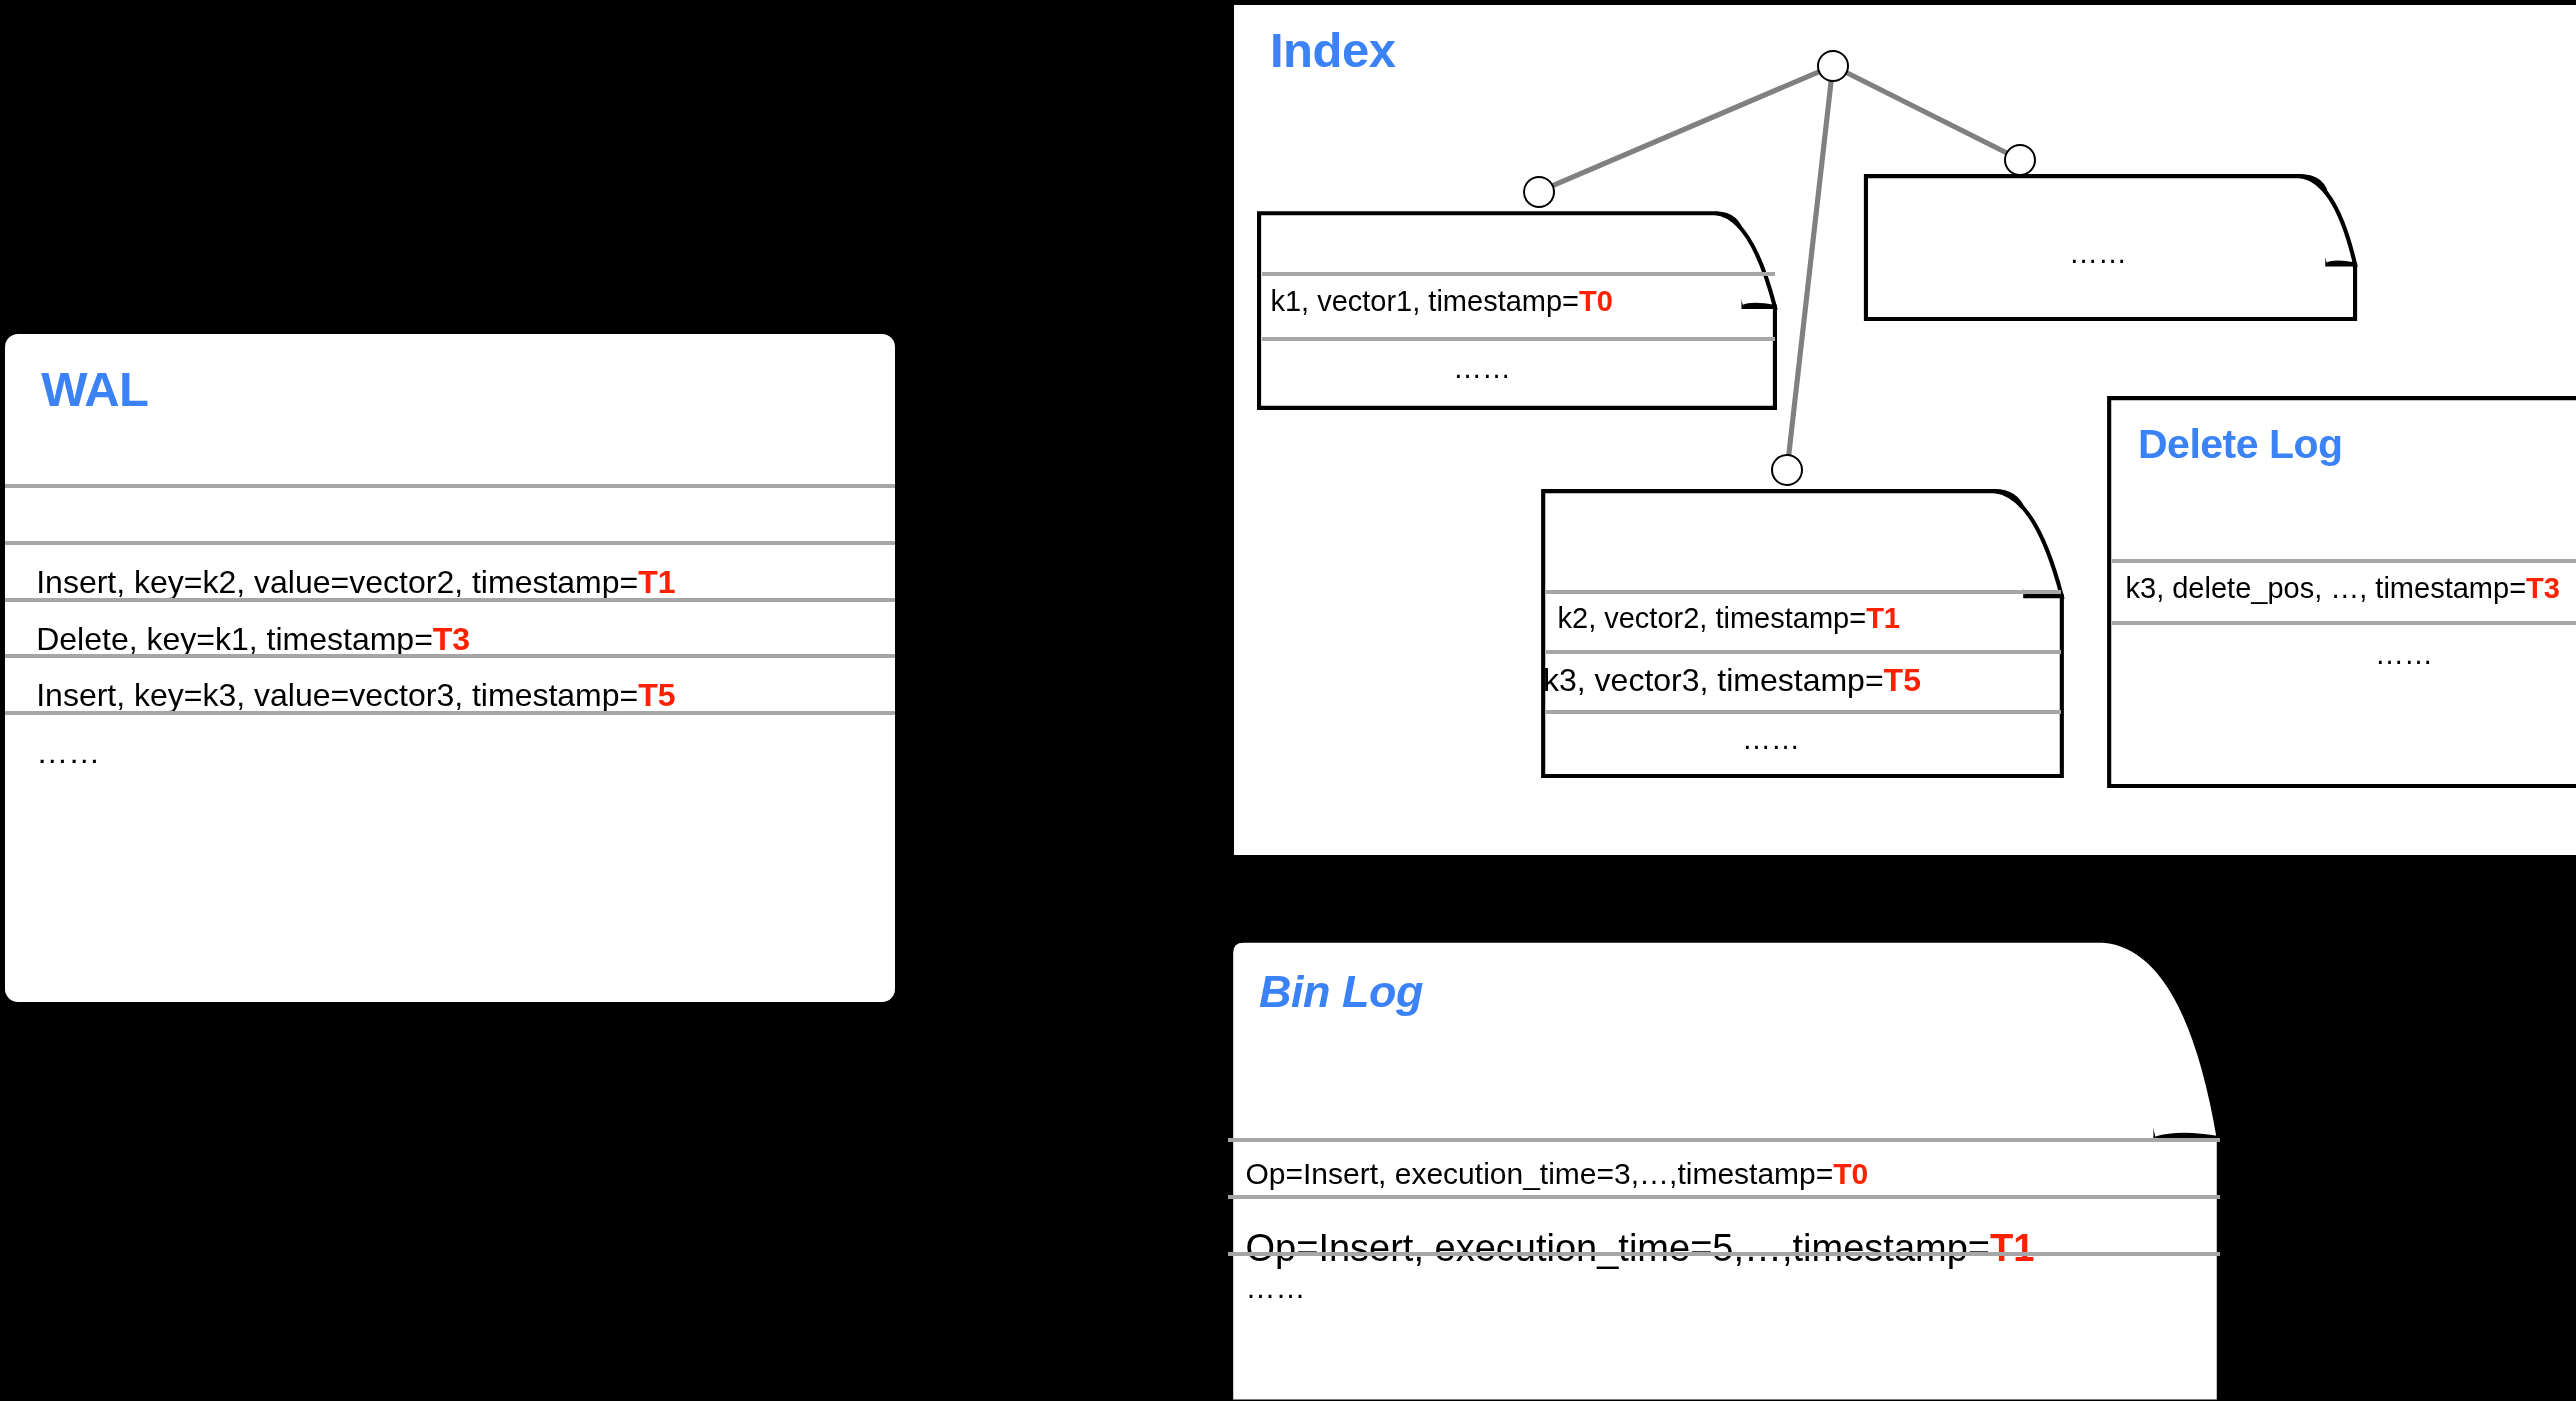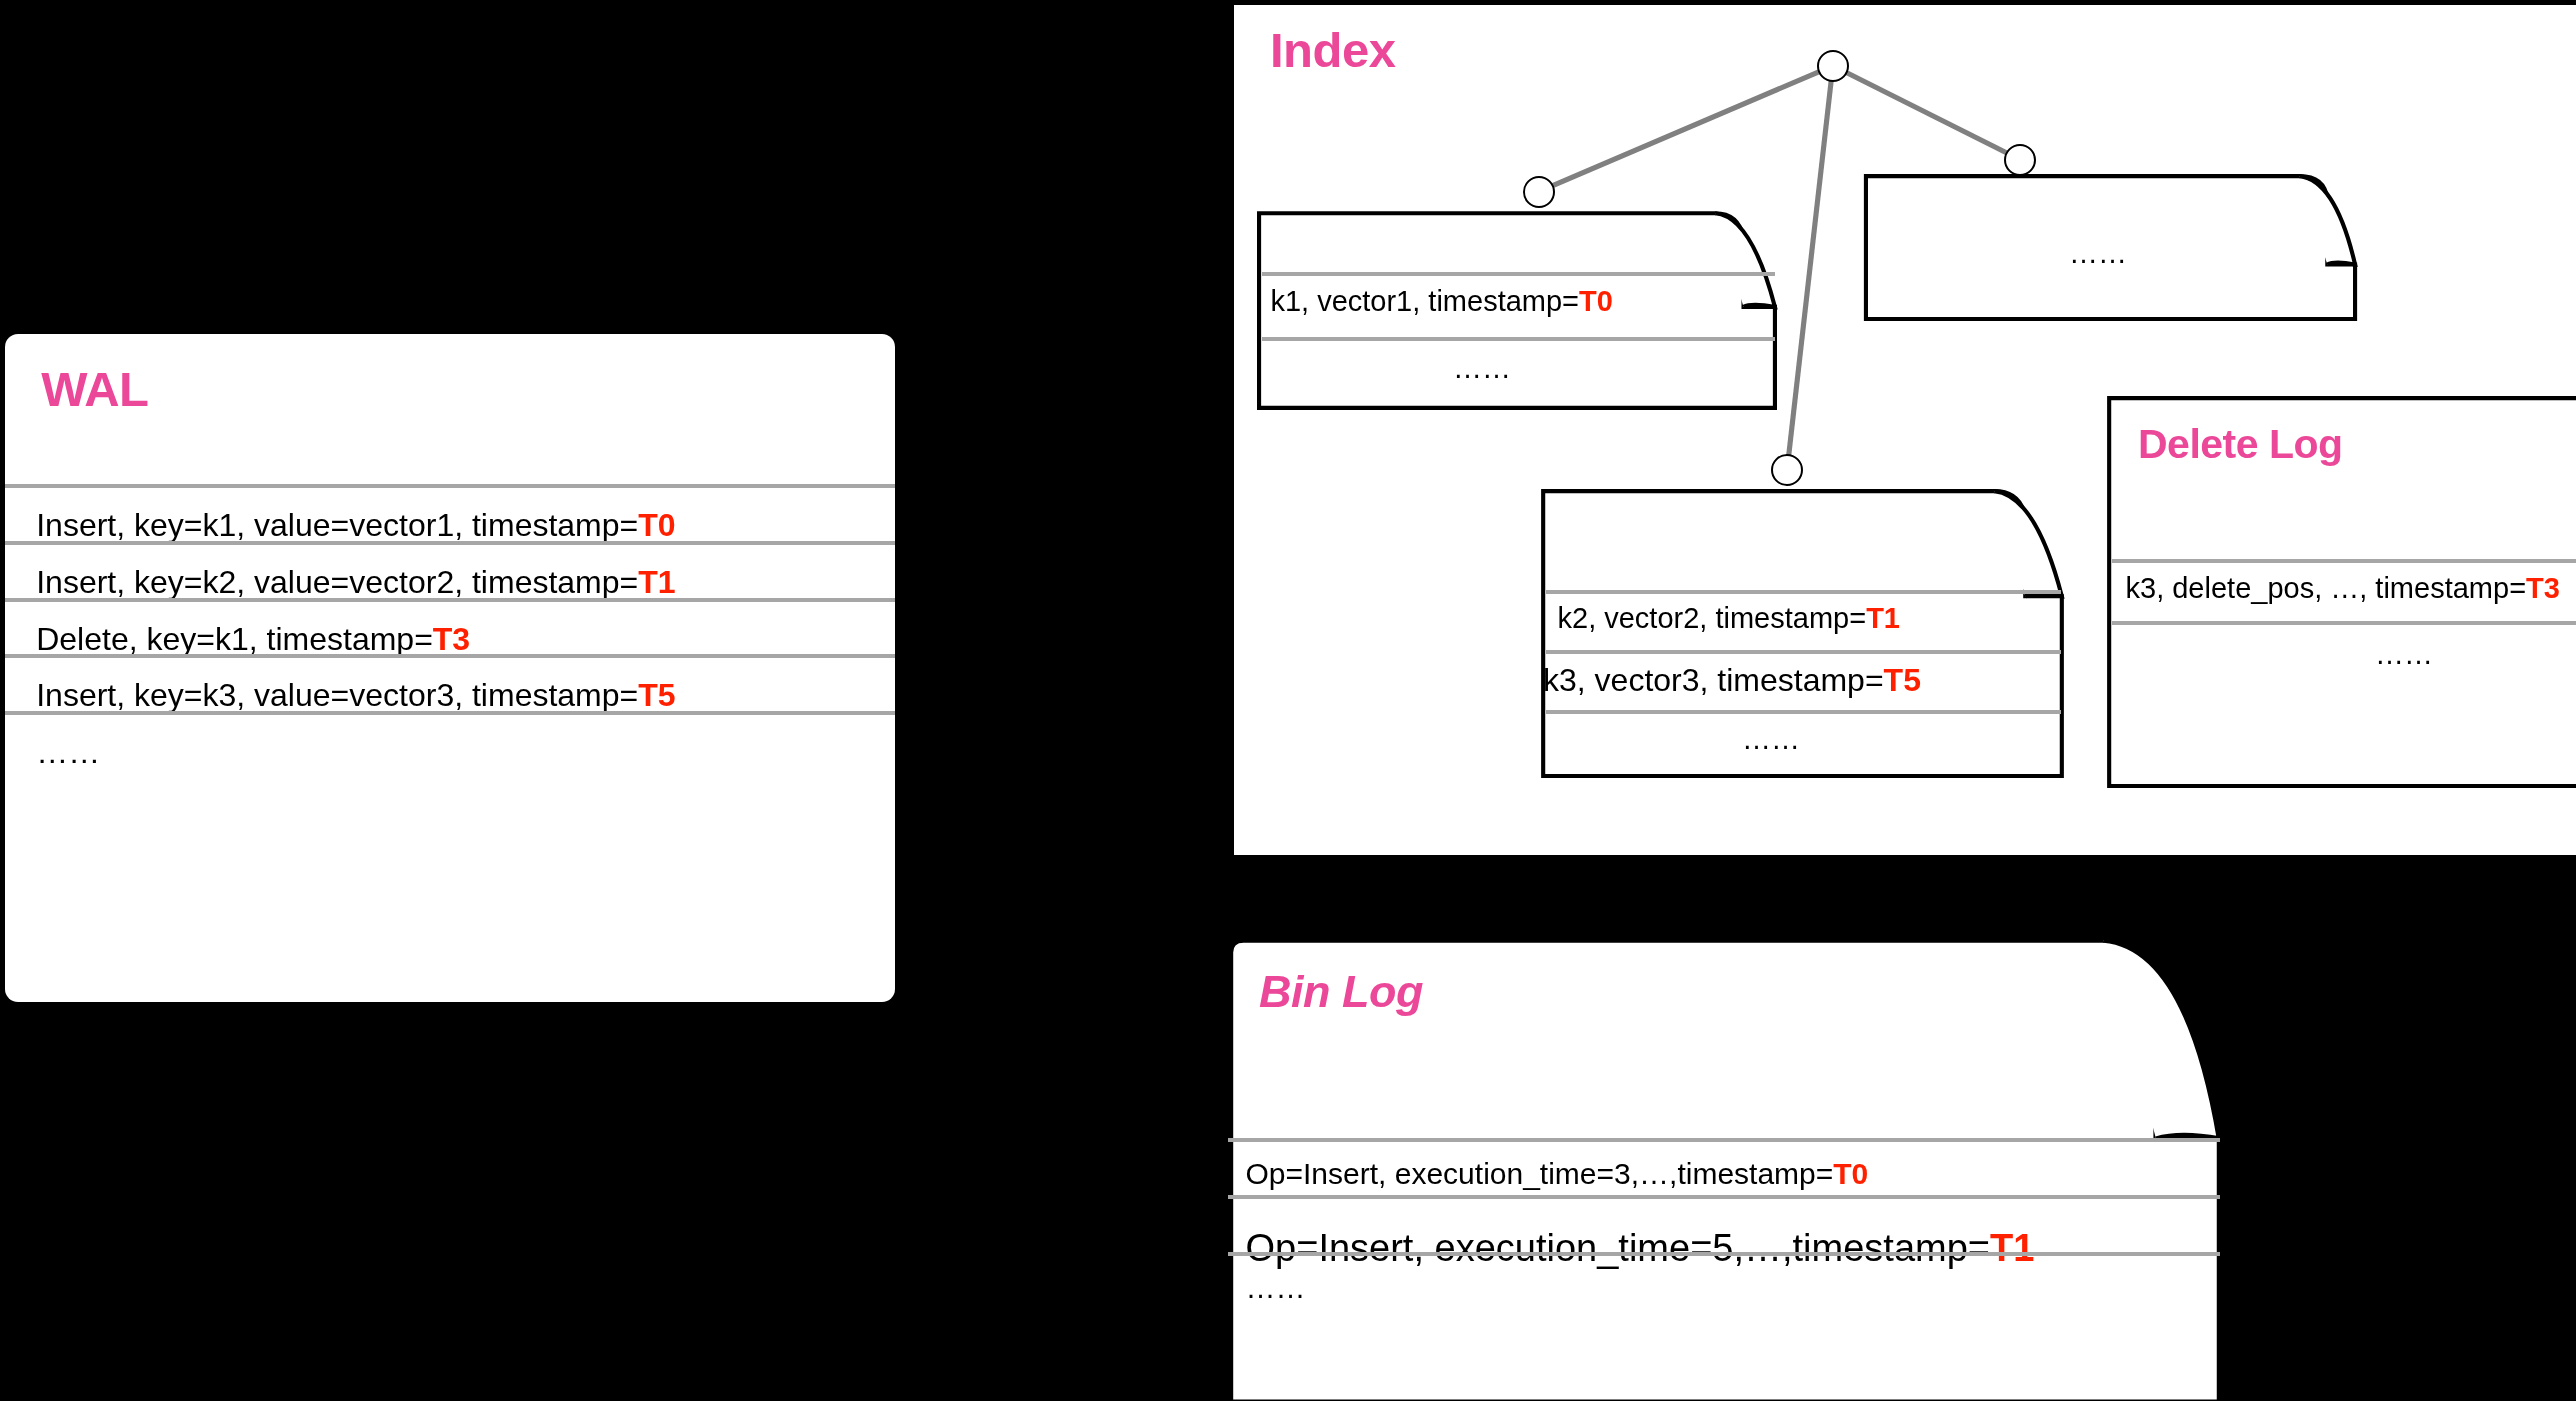--- a/index.html
+++ b/index.html
@@ -2,21 +2,21 @@
 <html style="font-size:8.2px"><head>
 <meta charset="utf-8">
 <style>
   html,body{margin:0;padding:0;background:#000;}
   body{width:2817px;height:1402px;position:relative;overflow:hidden;
        font-family:"Liberation Sans","DejaVu Sans",sans-serif;}
   .panel{position:absolute;background:#fff;box-sizing:border-box;}
   .wal{left:5.2px;top:334px;width:890px;height:668px;border-radius:13px;}
   .index{left:1234px;top:5.2px;width:1546px;height:850px;}
 
-  .title{position:absolute;font-weight:bold;color:#ec4899;line-height:1;white-space:nowrap;}
+  .title{position:absolute;font-weight:bold;color:#3b82f6;line-height:1;white-space:nowrap;}
   .wal-title{left:36px;top:31px;font-size:49px;letter-spacing:-0.5px;}
   .index-title{left:36px;top:20.6px;font-size:49px;letter-spacing:-0.5px;font-stretch:condensed;}
   .binlog-title{left:31px;top:32px;font-size:45px;letter-spacing:-0.5px;font-stretch:condensed;font-style:italic;}
   .dlog-title{left:31px;top:30px;font-size:41px;letter-spacing:-0.5px;font-stretch:condensed;}
 
   .rowline{position:absolute;background:#a6a6a6;height:3.6px;}
   .rowtext{position:absolute;color:#000;white-space:nowrap;line-height:1;}
   .ts{color:#ff2000;font-weight:bold;}
   .dots{position:absolute;color:#000;line-height:1;white-space:nowrap;}
 
@@ -33,21 +33,20 @@
 
   .edges{position:absolute;left:0;top:0;width:1546px;height:850px;overflow:visible;}
 </style>
 </head>
 <body>
 
 <div class="panel wal">
   <div class="title wal-title">WAL</div>
 
   <div class="rowline" style="top:150px"></div>
-  <div class="rowtext" style="top:175px"><span>Insert, key=k1, value=vector1, timestamp=</span><span class="ts">T0</span></div>
 
   <div class="rowline" style="top:207px"></div>
   <div class="rowtext" style="top:232px"><span>Insert, key=k2, value=vector2, timestamp=</span><span class="ts">T1</span></div>
 
   <div class="rowline" style="top:264px"></div>
   <div class="rowtext" style="top:289px"><span>Delete, key=k1, timestamp=</span><span class="ts">T3</span></div>
 
   <div class="rowline" style="top:320px"></div>
   <div class="rowtext" style="top:345px"><span>Insert, key=k3, value=vector3, timestamp=</span><span class="ts">T5</span></div>
 

